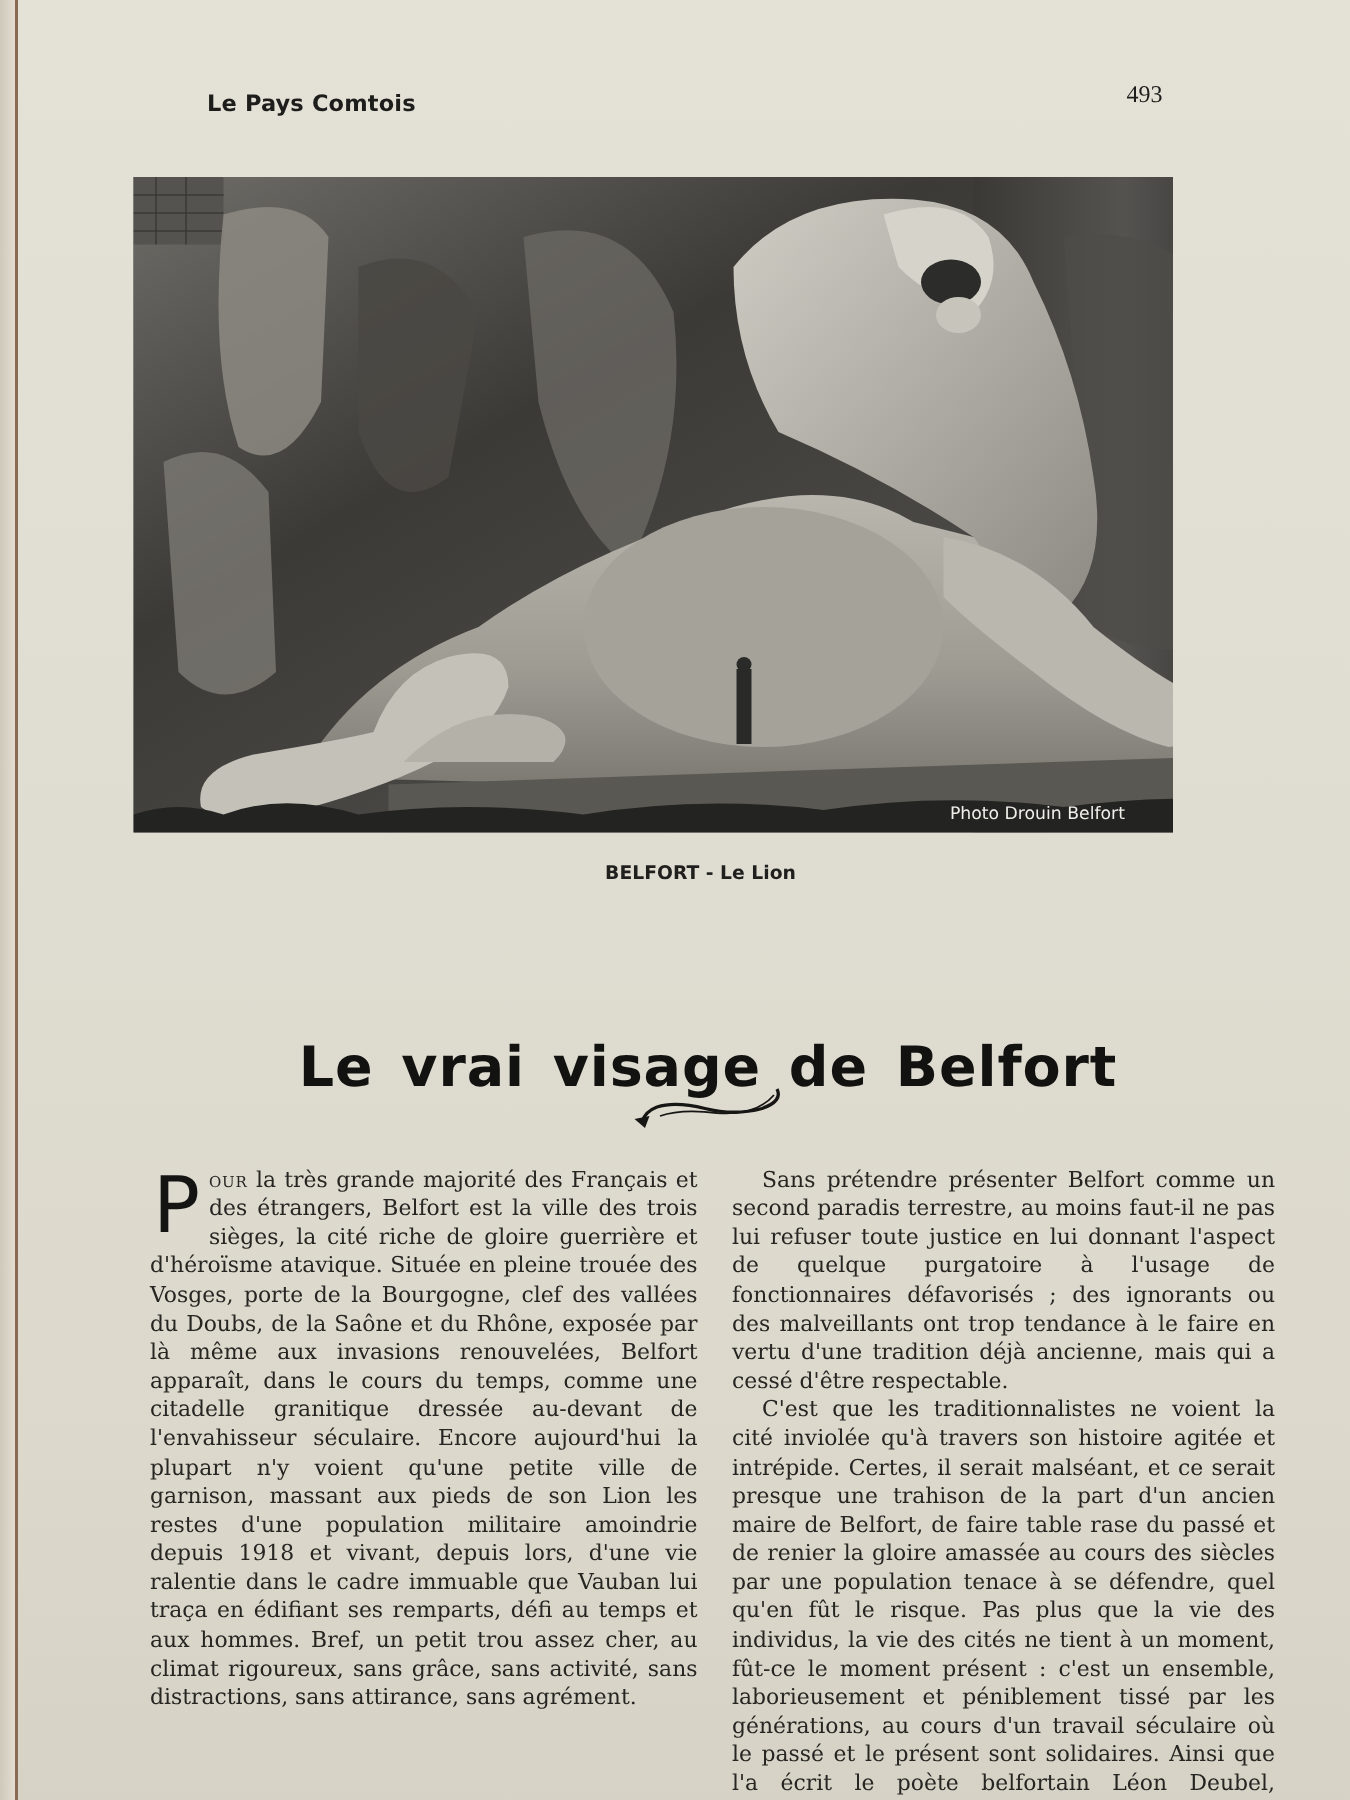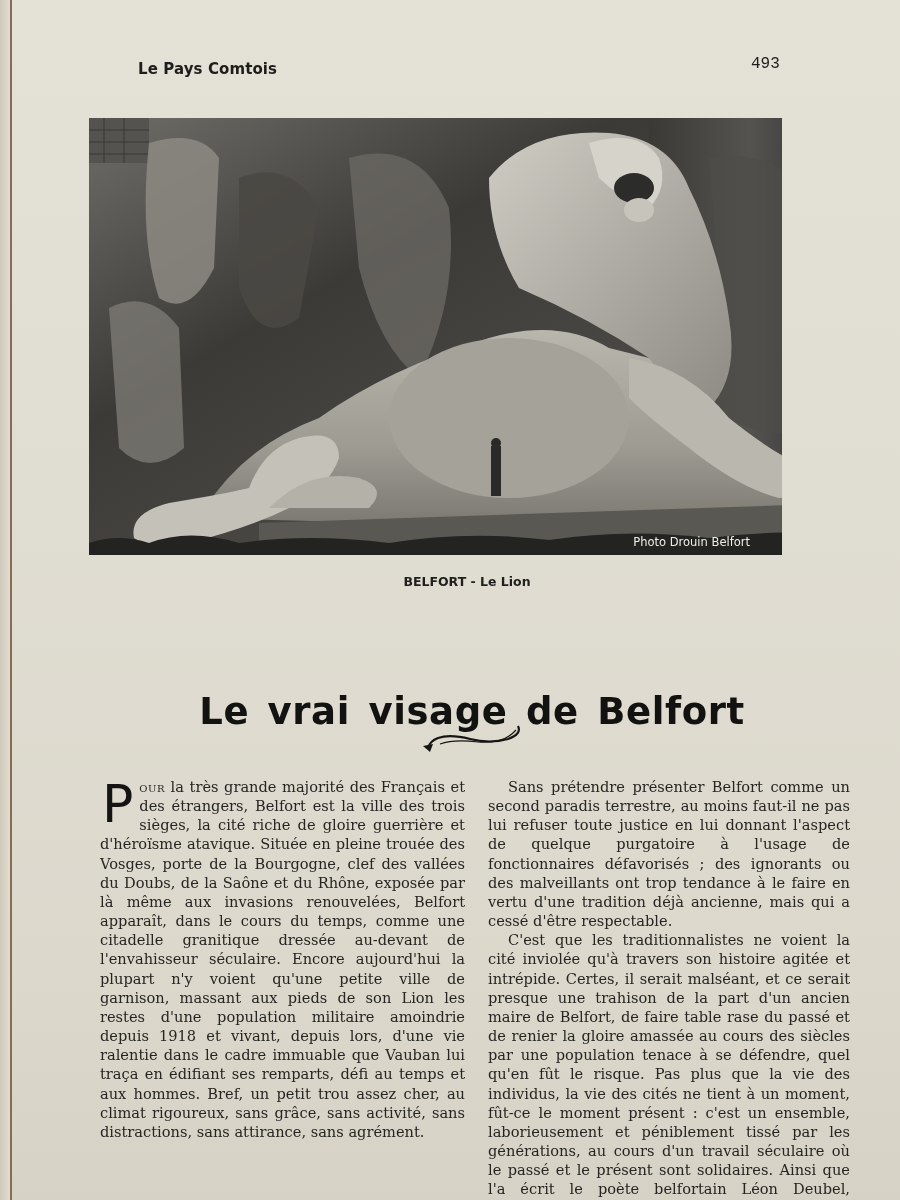--- a/index.html
+++ b/index.html
@@ -39,21 +39,21 @@
       font-family: "DejaVu Sans", sans-serif;
       font-weight: bold;
       font-size: 15px;
       color: #1d1d1b;
       letter-spacing: 0.1px;
     }
     .page-number {
       position: absolute;
       left: 739px;
       top: 55px;
-      font-family: Liberation Mono, monospace;
+      font-family: Liberation Serif, serif;
       font-size: 16px;
       color: #1d1d1b;
     }
     .photo {
       position: absolute;
       left: 77px;
       top: 118px;
       width: 693px;
       height: 437px;
       background: #2b2b2a;

